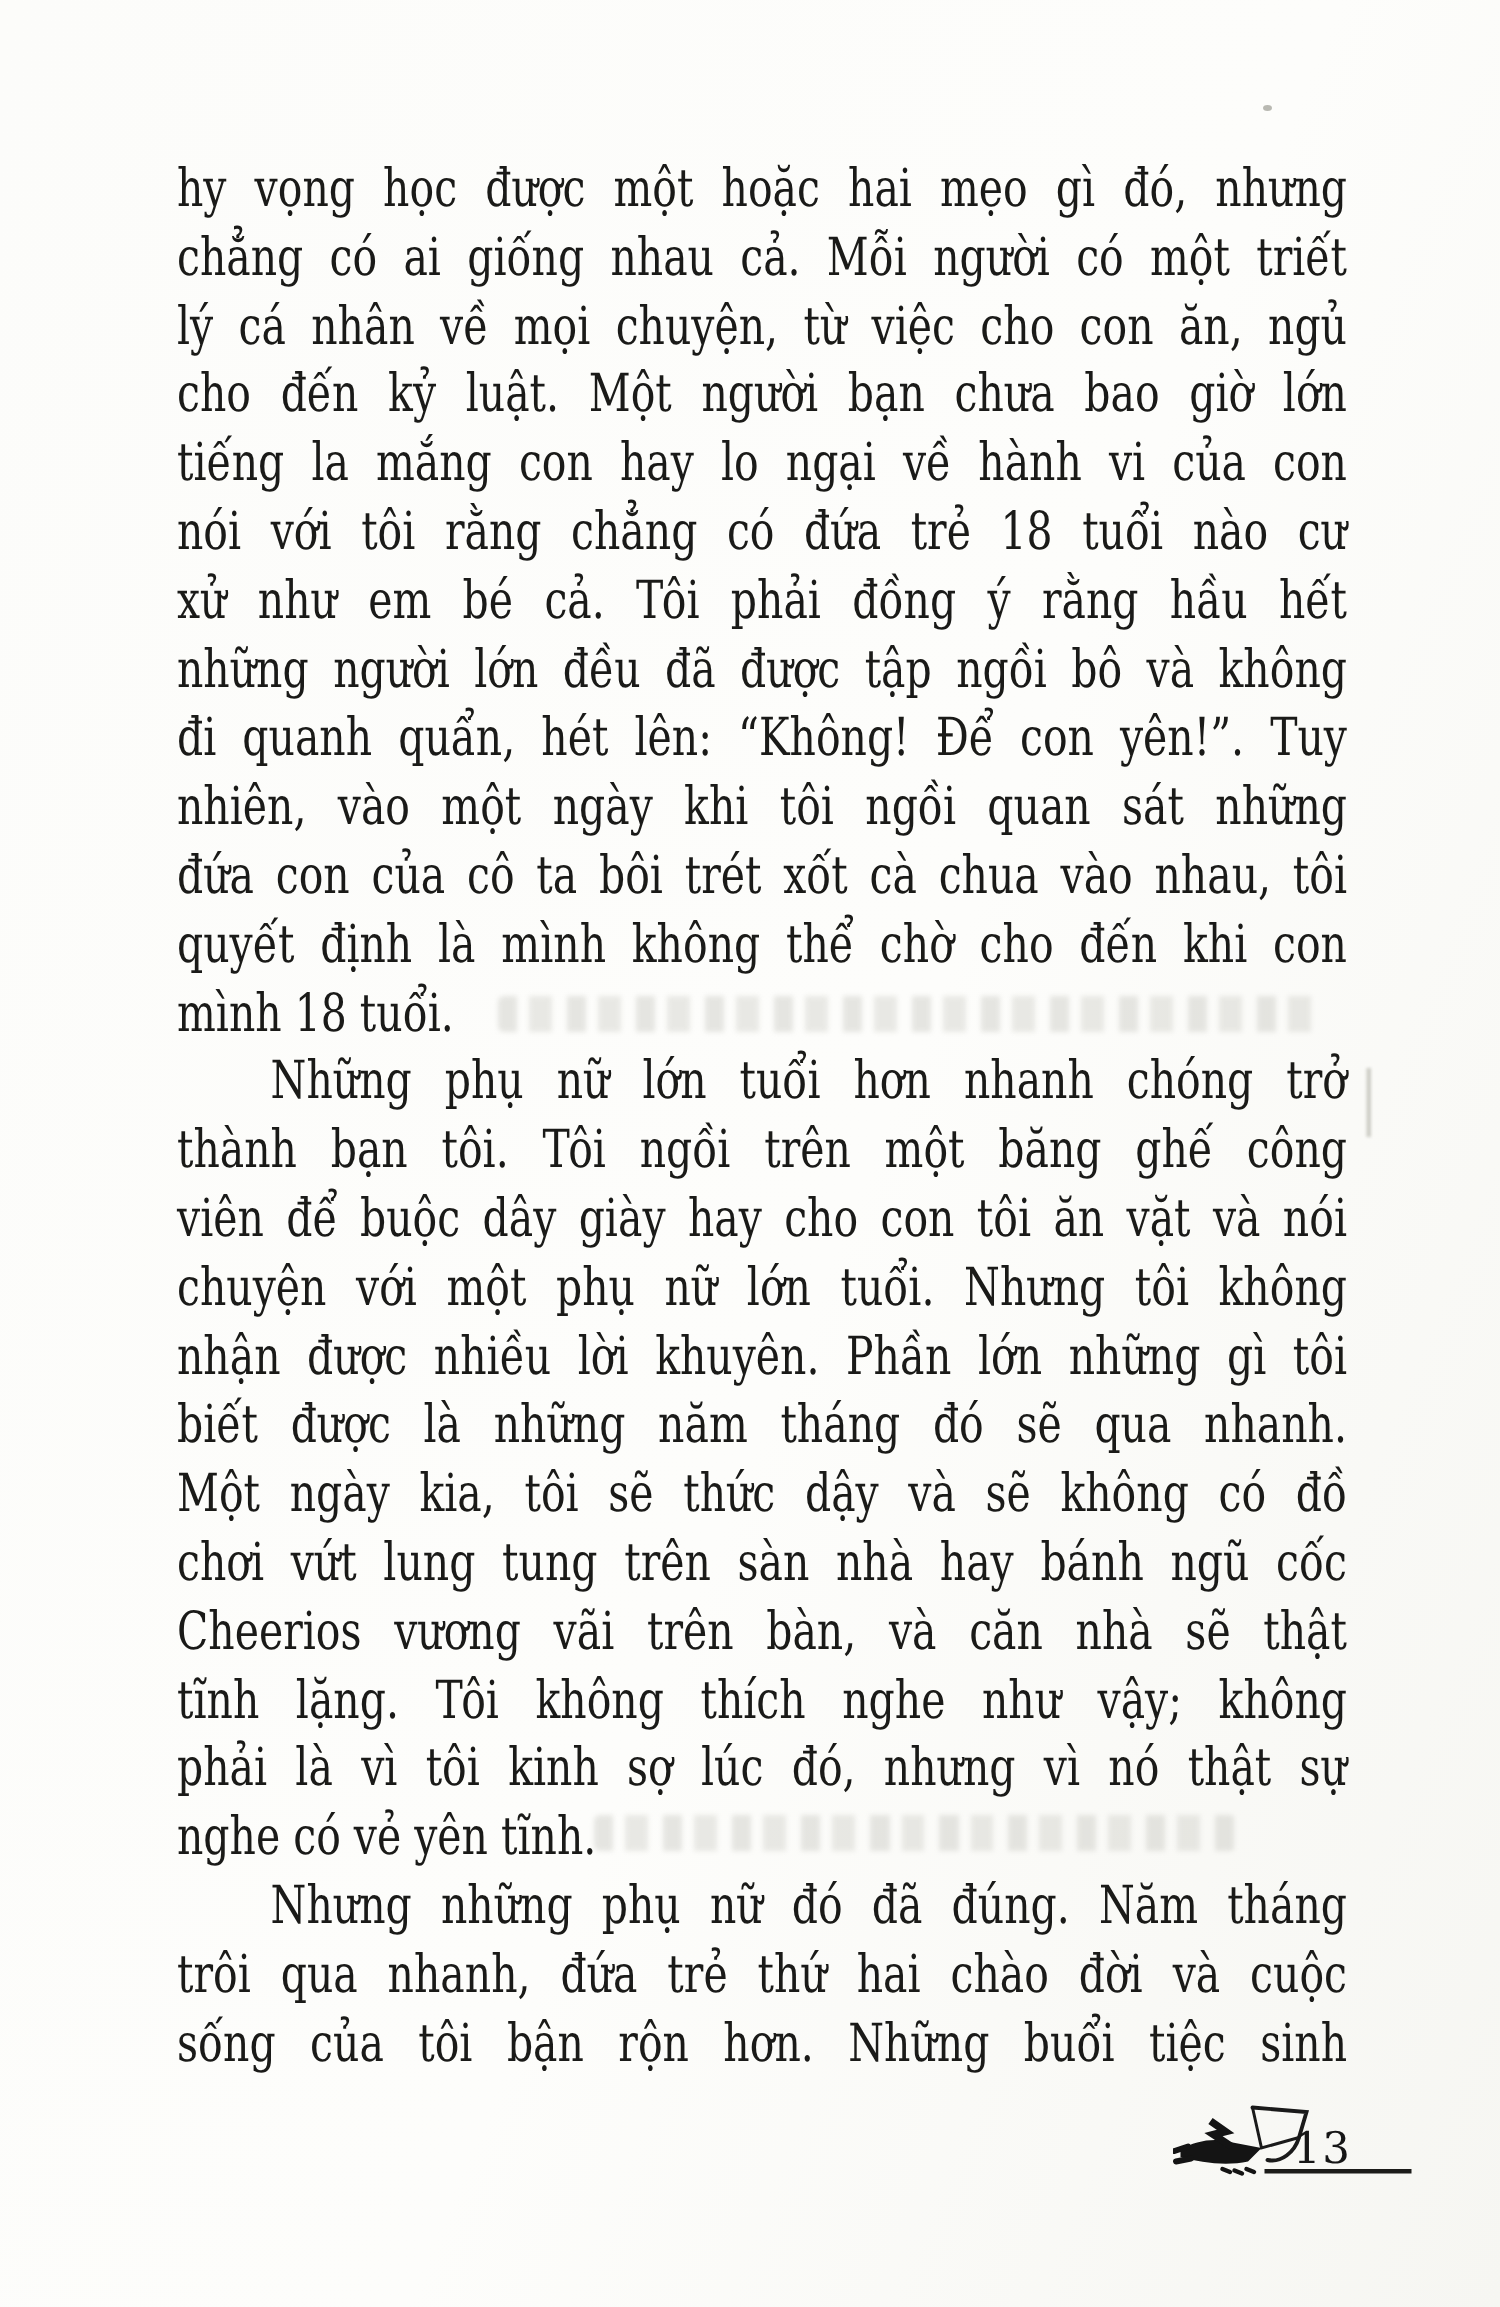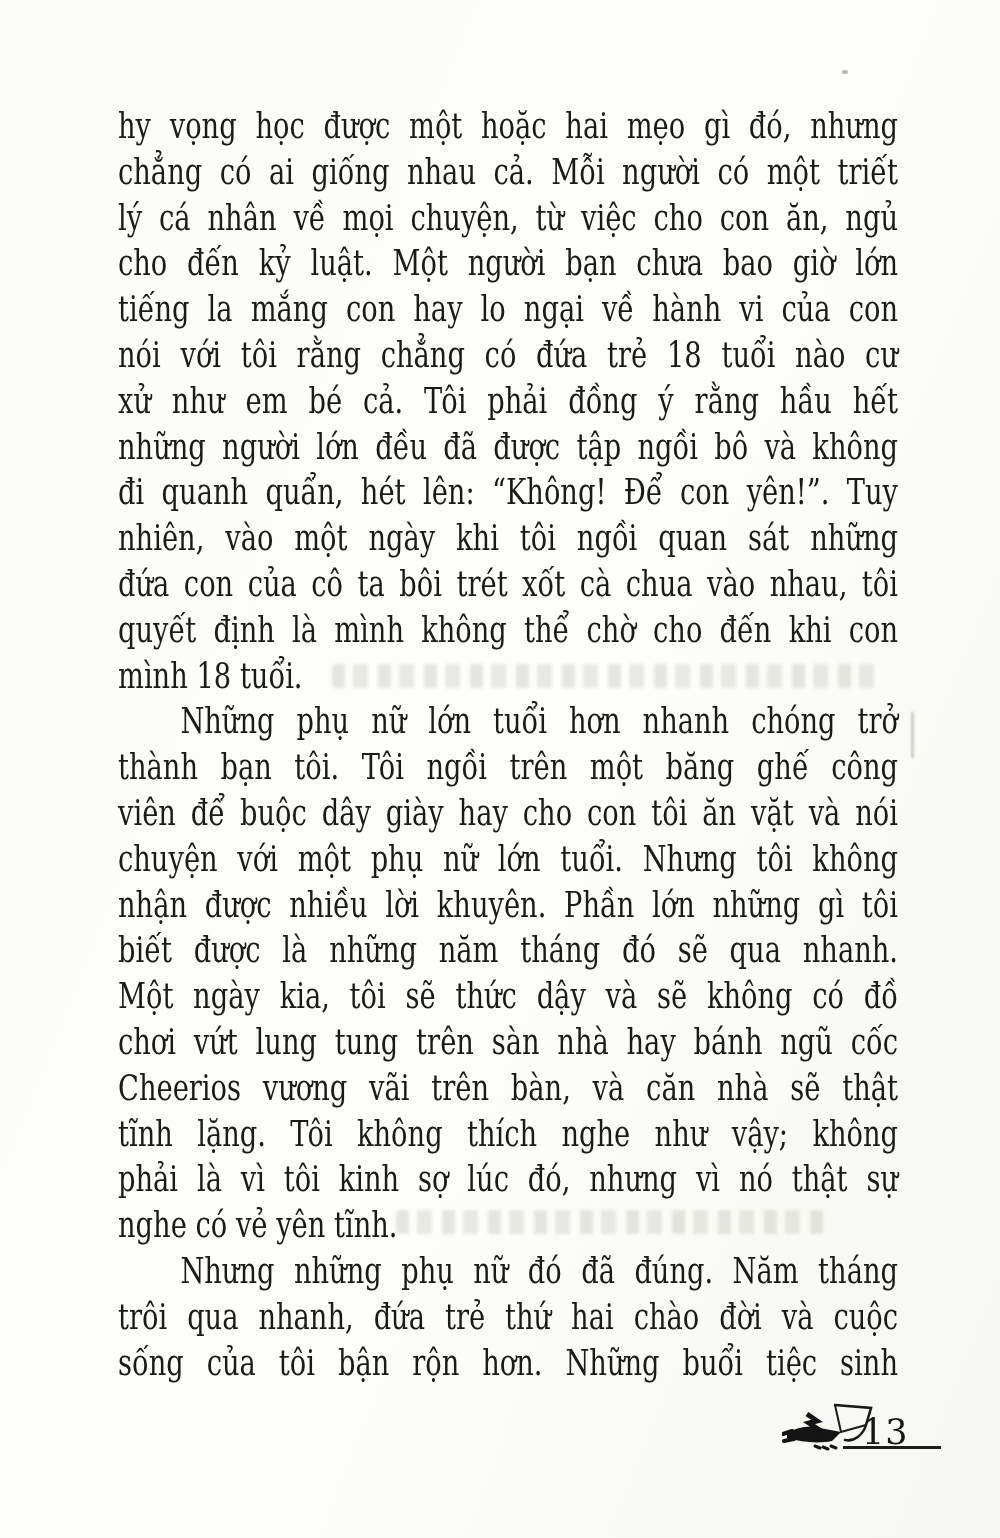--- a/index.html
+++ b/index.html
@@ -74,21 +74,21 @@
   }
   .footer-rule {
     position: absolute;
     left: 843px; top: 1446px;
     width: 98px; height: 3px;
     background: #1c1c1a;
   }
   .page-number {
     position: absolute;
     left: 862px; top: 1416px;
-    font-size: 35px;
+    font-size: 29px;
     line-height: 32px;
     letter-spacing: 1px;
     color: #161616;
   }
 </style>
 </head>
 <body>
 
 <div class="page">
 

